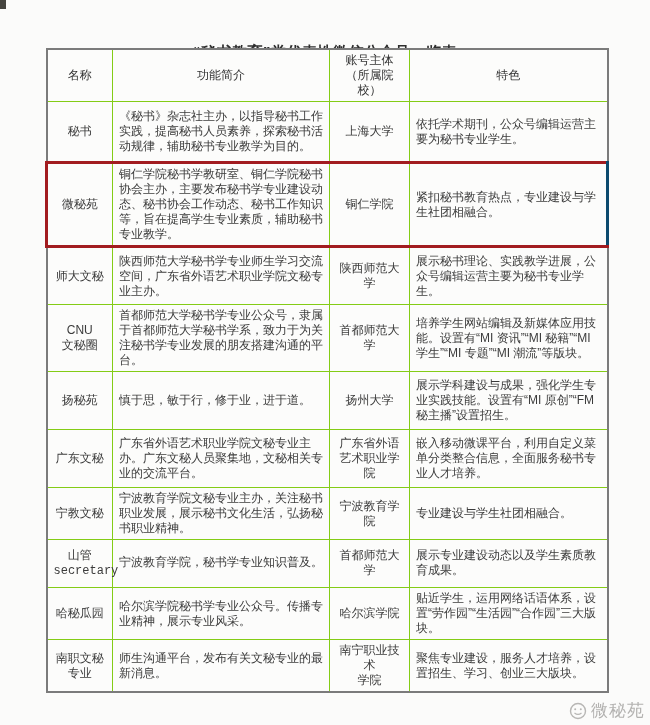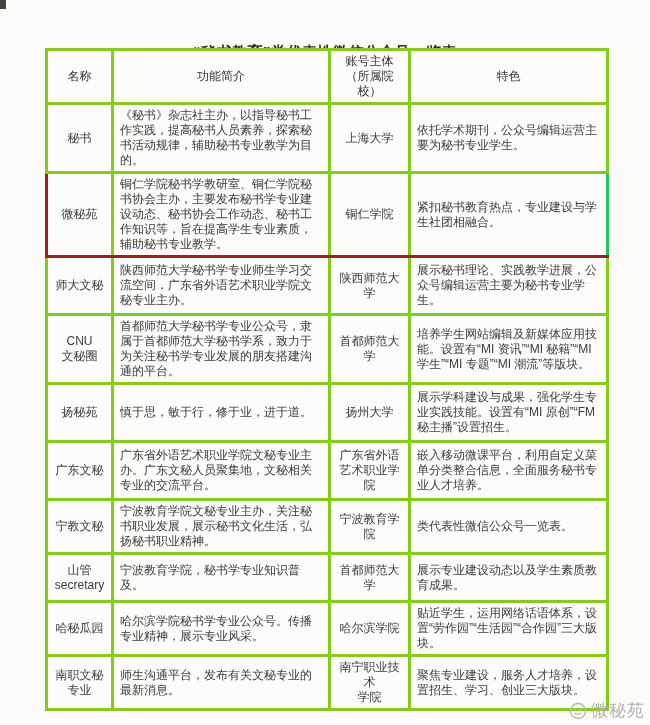--- a/index.html
+++ b/index.html
@@ -14,37 +14,37 @@
     position:absolute;top:11px;left:0;width:100%;text-align:center;
     font-size:15px;font-weight:bold;color:#2e2e2e;letter-spacing:0.5px;margin-top:32px;
   }
   table.pub-table{
     position:absolute;left:45px;top:48px;width:561px;
     border-collapse:collapse;table-layout:fixed;
     border:2px solid #7b7b7b;
     background:#fcfcfb;
   }
   .pub-table th,.pub-table td{
-    border:3px solid #84cc16;
+    border:1px solid #84cc16;
     font-size:12px;line-height:15px;
     padding:3px 6px;vertical-align:middle;
     white-space:pre-line;
     font-weight:normal;
   }
   .pub-table th{text-align:center;color:#333;}
   .c-name,.c-org{text-align:center;padding:3px 2px;margin-left:41px;}
   .c-desc,.c-feat{text-align:left;}
   tr.hdr{height:46px;}
   tr.r1{height:61px;} tr.r2{height:82px;} tr.r3{height:58px;}
   tr.r4{height:65px;} tr.r5{height:58px;} tr.r6{height:44px;}
-  tr.r7{height:58px;} tr.r8{height:52px;} tr.r9{height:48px;}
+  tr.r7{height:58px;} tr.r8{height:52px;} tr.r9{height:48px;font-family:Liberation Mono, monospace;}
   tr.r10{height:46px;} tr.r11{height:44px;}
   tr.hl td{border-top:3px solid #a21c20;border-bottom:3px solid #a21c20;}
   tr.hl td:first-child{border-left:3px solid #a21c20;}
-  tr.hl td:last-child{border-right:3px solid #22c55e;}
+  tr.hl td:last-child{border-right:3px solid #0c4a6e;}
   .watermark{
     position:absolute;right:5px;bottom:3px;
     display:flex;align-items:center;gap:3px;
     color:#b3b2b0;font-size:17px;letter-spacing:1px;
   }
   .watermark svg{display:block;}
 </style>
 </head>
 <body>
 
@@ -102,21 +102,21 @@
       <td class="c-name">广东文秘</td>
       <td class="c-desc">广东省外语艺术职业学院文秘专业主办。广东文秘人员聚集地，文秘相关专业的交流平台。</td>
       <td class="c-org">广东省外语
 艺术职业学院</td>
       <td class="c-feat">嵌入移动微课平台，利用自定义菜单分类整合信息，全面服务秘书专业人才培养。</td>
     </tr>
     <tr class="r8">
       <td class="c-name">宁教文秘</td>
       <td class="c-desc">宁波教育学院文秘专业主办，关注秘书职业发展，展示秘书文化生活，弘扬秘书职业精神。</td>
       <td class="c-org">宁波教育学院</td>
-      <td class="c-feat">类代表性微信公众号一览表。</td>
+      <td class="c-feat">专业建设与学生社团相融合。</td>
     </tr>
     <tr class="r9">
       <td class="c-name">山管
 secretary</td>
       <td class="c-desc">宁波教育学院，秘书学专业知识普及。</td>
       <td class="c-org">首都师范大学</td>
       <td class="c-feat">展示专业建设动态以及学生素质教育成果。</td>
     </tr>
     <tr class="r10">
       <td class="c-name">哈秘瓜园</td>

